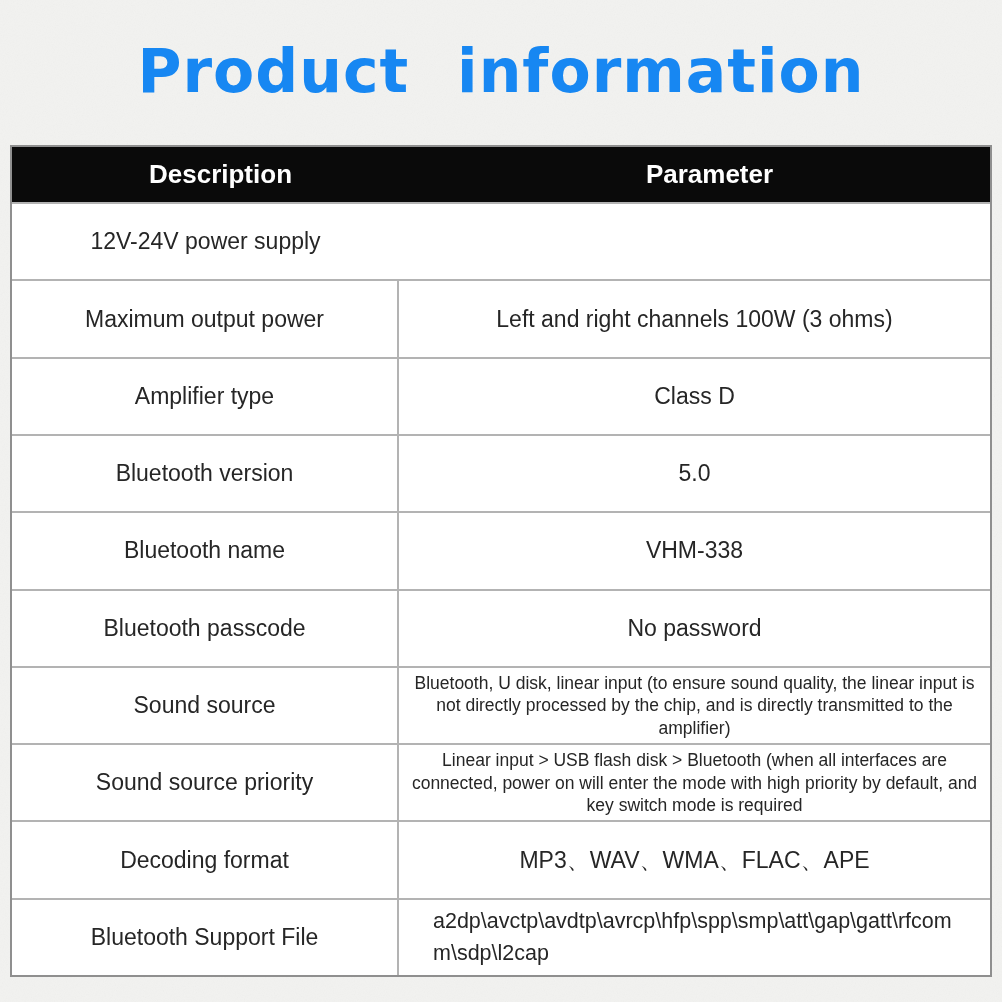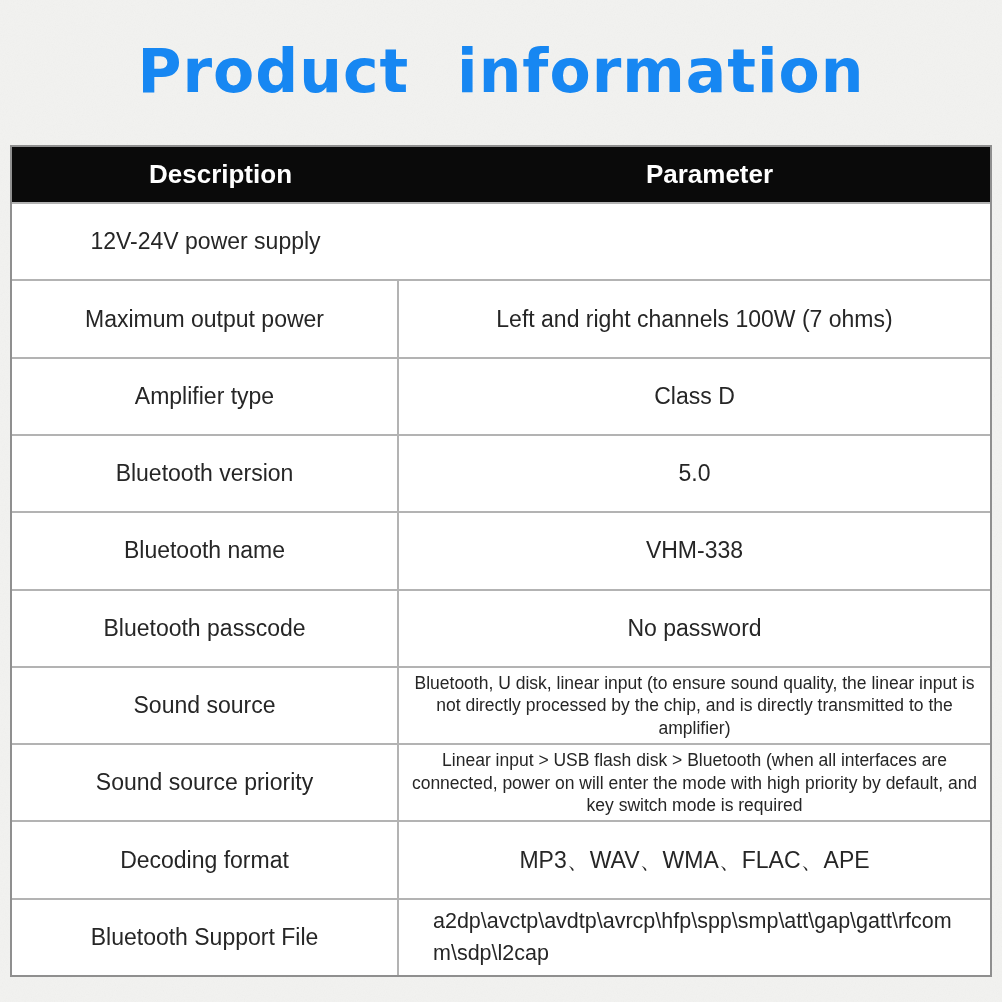--- a/index.html
+++ b/index.html
@@ -121,21 +121,21 @@
     <div class="th">Description</div>
     <div class="th">Parameter</div>
   </div>
 
   <div class="tr">
     <div class="td param">12V-24V power supply</div>
   </div>
 
   <div class="tr">
     <div class="td desc">Maximum output power</div>
-    <div class="td param">Left and right channels 100W (7 ohms)</div>
+    <div class="td param">Left and right channels 100W (3 ohms)</div>
   </div>
 
   <div class="tr">
     <div class="td desc">Amplifier type</div>
     <div class="td param">Class D</div>
   </div>
 
   <div class="tr">
     <div class="td desc">Bluetooth version</div>
     <div class="td param">5.0</div>

